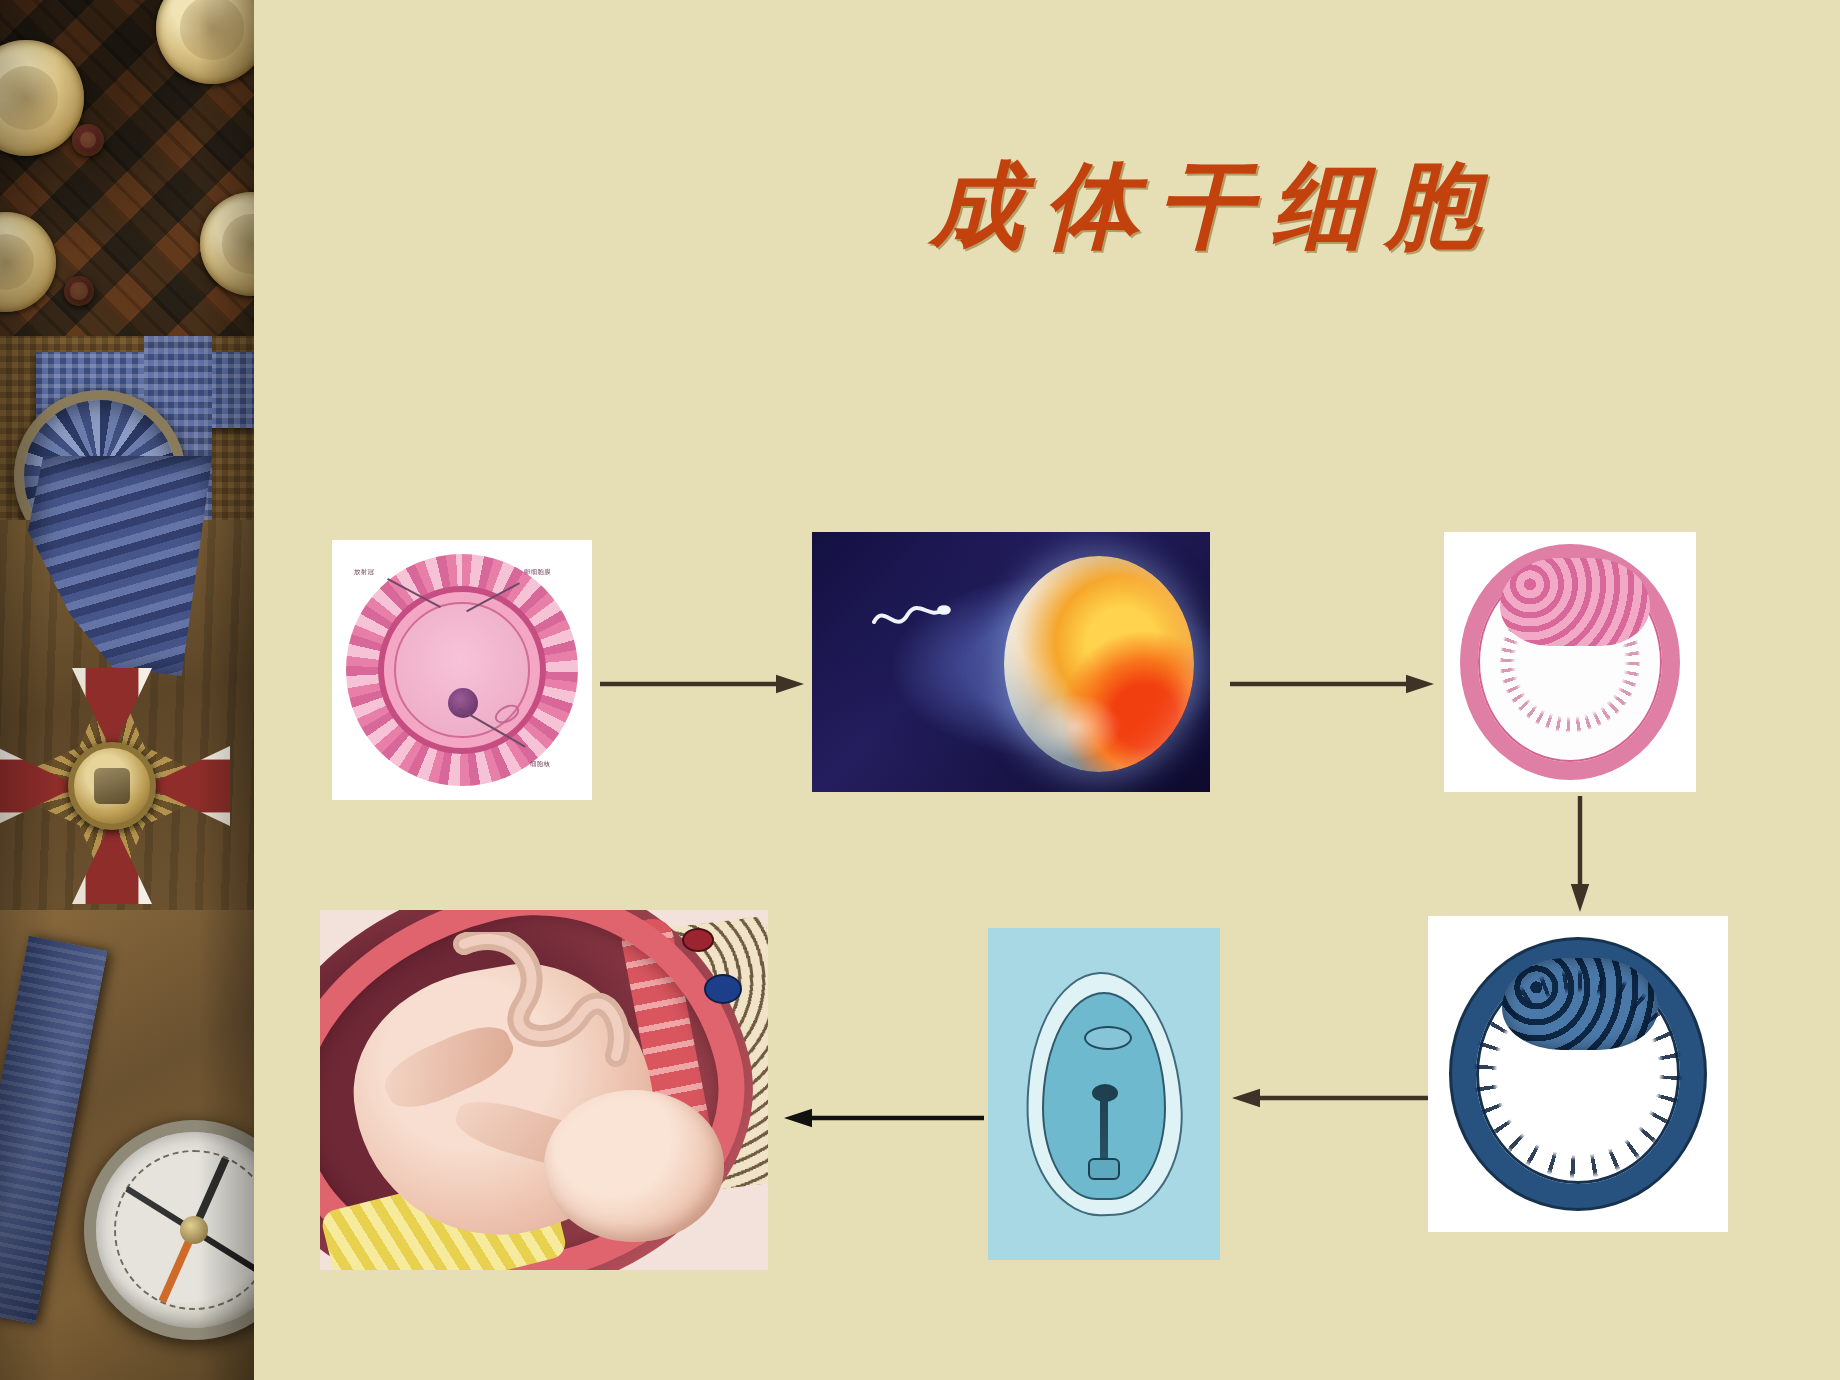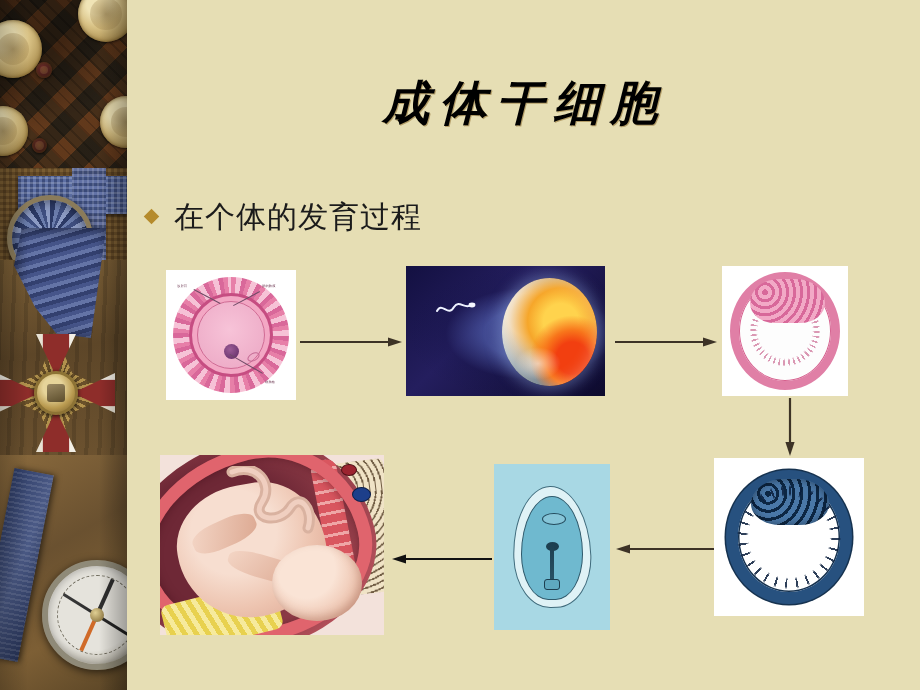--- a/index.html
+++ b/index.html
@@ -167,27 +167,27 @@
   }
   .brd-shade{
     position:absolute; left:0; top:0; width:127px; height:690px;
     background: linear-gradient(90deg, rgba(0,0,0,.22) 0%, rgba(0,0,0,0) 22%, rgba(0,0,0,0) 78%, rgba(0,0,0,.30) 100%);
     pointer-events:none;
   }
 
   
   #title {
     position: absolute; left: 300px; top: 72px; width: 450px;
-    text-align: center;
+    text-align: right;
     font-family: "DejaVu Serif", serif;
     font-size: 47px;
     font-weight: bold;
     font-style: italic;
     letter-spacing: 10px;
-    color: #000000;
+    color: #c2410c;
     text-shadow: 1px 1px 0 rgba(120,80,10,.45);
   }
 
   
   #bullet-row {
     position: absolute; left: 146px; top: 200px;
     display: flex; align-items: center; gap: 17px;
   }
   #bullet-marker {
     width: 11px; height: 11px;
@@ -462,24 +462,20 @@
       <div class="needle n1"></div>
       <div class="needle n2"></div>
       <div class="compass-hub"></div>
     </div>
 
     <div class="brd-shade"></div>
   </div>
 
   <div id="title">成体干细胞</div>
 
-  <div id="bullet-row">
-    <div id="bullet-marker"></div>
-    <div id="bullet-text">在个体的发育过程</div>
-  </div>
 
   <div class="fig" id="fig-ovum">
     <div class="ovum-corona"></div>
     <div class="ovum-zona"></div>
     <div class="ovum-cyto"></div>
     <div class="ovum-pb"></div>
     <div class="ovum-nucleus"></div>
     <div class="ovum-lbl" style="left:11px; top:14px;">放射冠</div>
     <div class="ovum-lbl" style="left:96px; top:14px;">卵细胞膜</div>
     <div class="ovum-lbl" style="left:99px; top:110px;">细胞核</div>

